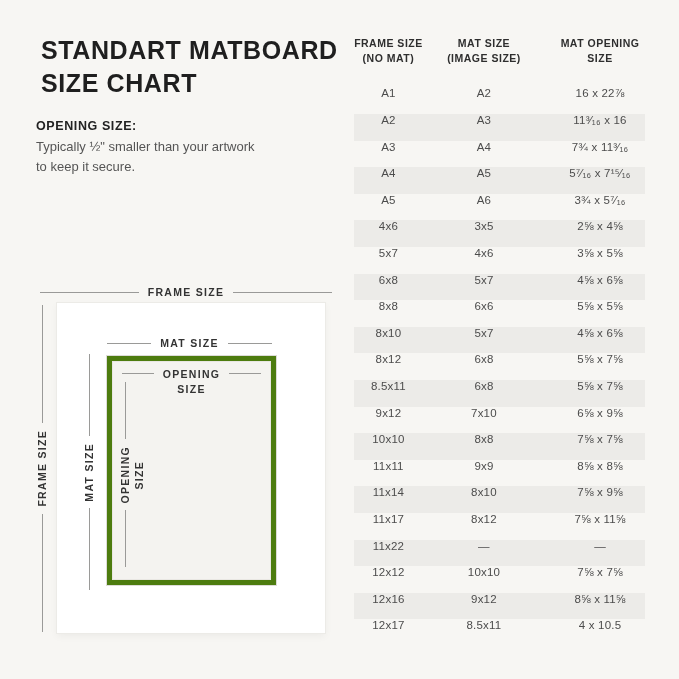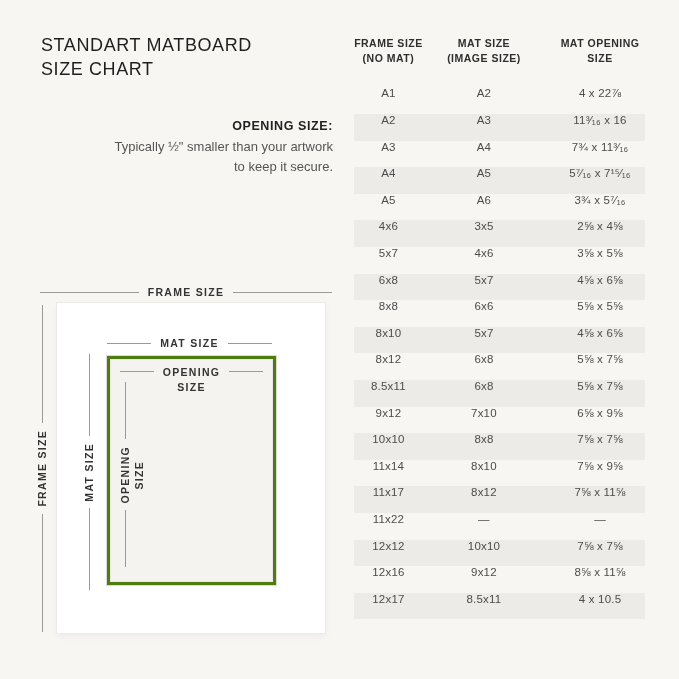--- a/index.html
+++ b/index.html
@@ -8,24 +8,24 @@
     font-family:"Liberation Sans","DejaVu Sans",sans-serif;
     background:#f7f6f3;
     position:relative;
     overflow:hidden;
   }
   .canvas { position:absolute; inset:0; background:#f7f6f3; }
 
   
   .title {
     position:absolute; left:41px; top:34px; width:310px;
-    font-size:18px; font-weight:400; letter-spacing:.6px;
+    font-size:25px; font-weight:700; letter-spacing:.6px;
     line-height:1.32; color:#1f1f1f; white-space:pre-line;
   }
-  .note { position:absolute; left:23px; width:310px;text-align:right; }
+  .note { position:absolute; left:36px; width:310px; }
   .note-opening { top:119px; }
   .note-bevel   { top:189px; }
   .note h2 {
     font-size:12.5px; font-weight:700; letter-spacing:.6px;
     color:#222; margin-bottom:4px;
   }
   .note p {
     font-size:13px; color:#555; line-height:1.55; white-space:pre-line;
   }
 
@@ -39,21 +39,21 @@
   }
   .frame-label { left:0; right:0; top:4px; }
   .frame-rect {
     position:absolute; left:17px; top:22px; width:268px; height:330px;
     background:#ffffff;
     box-shadow:0 0 0 1px #ecebe7, 0 3px 8px rgba(0,0,0,.05);
   }
   .mat-label { left:50px; width:165px; top:33px; }
   .mat-rect {
     position:absolute; left:50px; top:53px; width:169px; height:229px;
-    background:#f4f3f0; border:3px solid #4d7c0f;
+    background:#f4f3f0; border:5px solid #4d7c0f;
     box-shadow:0 0 0 1px #dddcd8, inset 0 0 0 1px #e9e7e3;
   }
   .opening-label { left:10px; right:10px; top:6px; align-items:flex-start; }
   .opening-label .line { margin-top:6px; }
 
   .vgroup { position:absolute; display:flex; flex-direction:column; align-items:center; }
   .vgroup .vline { width:1px; flex:1; background:#9a9a98; }
   .vgroup .vtext {
     writing-mode:vertical-rl; transform:rotate(180deg);
     font-size:10.5px; font-weight:700; letter-spacing:1.3px; color:#333;
@@ -144,21 +144,21 @@
 (NO MAT)</div>
       <div class="th col2">MAT SIZE
 (IMAGE SIZE)</div>
       <div class="th col3">MAT OPENING
 SIZE</div>
     </div>
     <div class="rows">
         <div class="row">
         <div class="cell col1">A1</div>
         <div class="cell col2">A2</div>
-        <div class="cell col3">4 x 22⅞</div>
+        <div class="cell col3">16 x 22⅞</div>
       </div>
         <div class="row">
         <div class="cell col1">A2</div>
         <div class="cell col2">A3</div>
         <div class="cell col3">11³⁄₁₆ x 16</div>
       </div>
         <div class="row">
         <div class="cell col1">A3</div>
         <div class="cell col2">A4</div>
         <div class="cell col3">7¾ x 11³⁄₁₆</div>
@@ -212,20 +212,25 @@
         <div class="cell col1">9x12</div>
         <div class="cell col2">7x10</div>
         <div class="cell col3">6⅝ x 9⅝</div>
       </div>
         <div class="row">
         <div class="cell col1">10x10</div>
         <div class="cell col2">8x8</div>
         <div class="cell col3">7⅝ x 7⅝</div>
       </div>
         <div class="row">
+        <div class="cell col1">11x11</div>
+        <div class="cell col2">9x9</div>
+        <div class="cell col3">8⅝ x 8⅝</div>
+      </div>
+        <div class="row">
         <div class="cell col1">11x14</div>
         <div class="cell col2">8x10</div>
         <div class="cell col3">7⅝ x 9⅝</div>
       </div>
         <div class="row">
         <div class="cell col1">11x17</div>
         <div class="cell col2">8x12</div>
         <div class="cell col3">7⅝ x 11⅝</div>
       </div>
         <div class="row">

